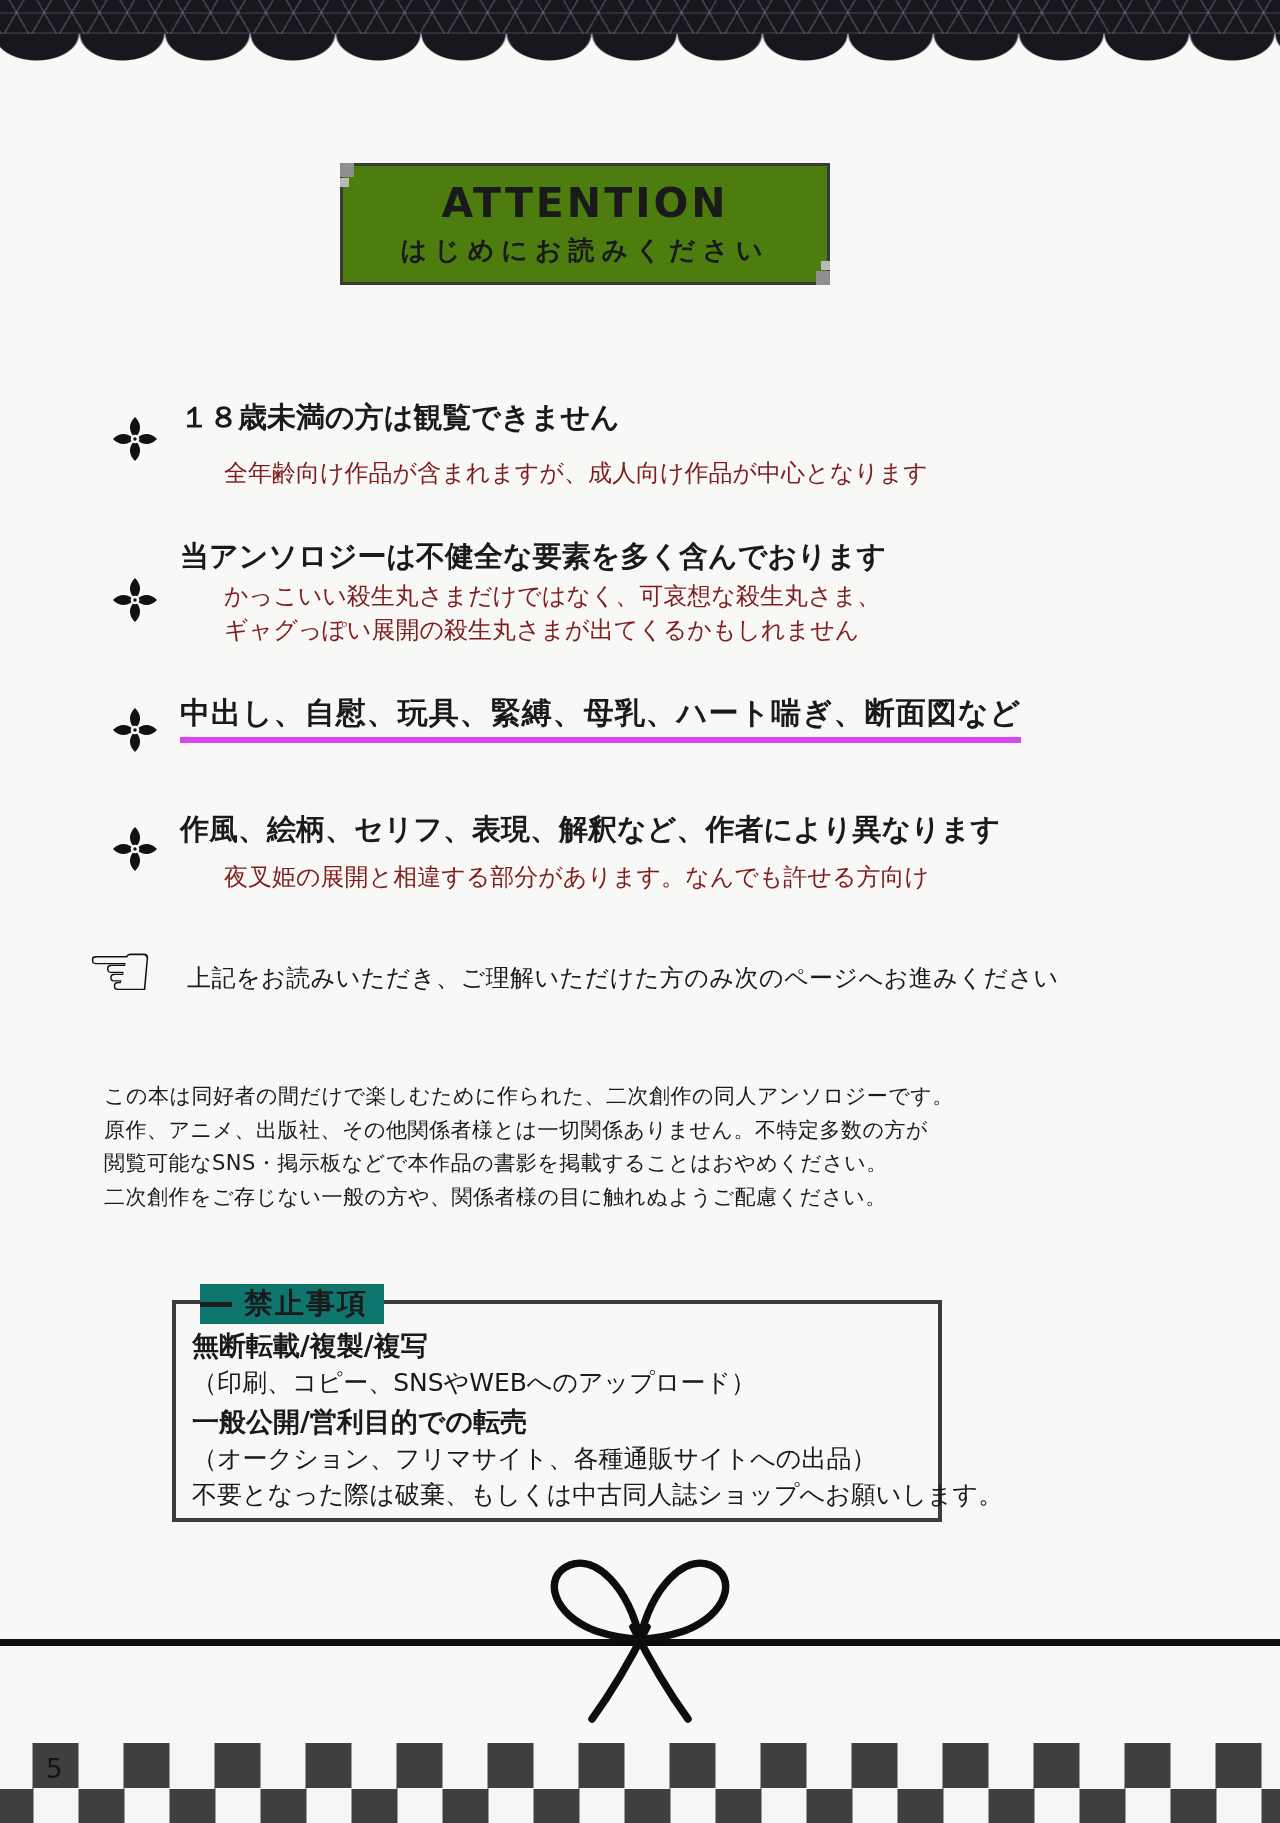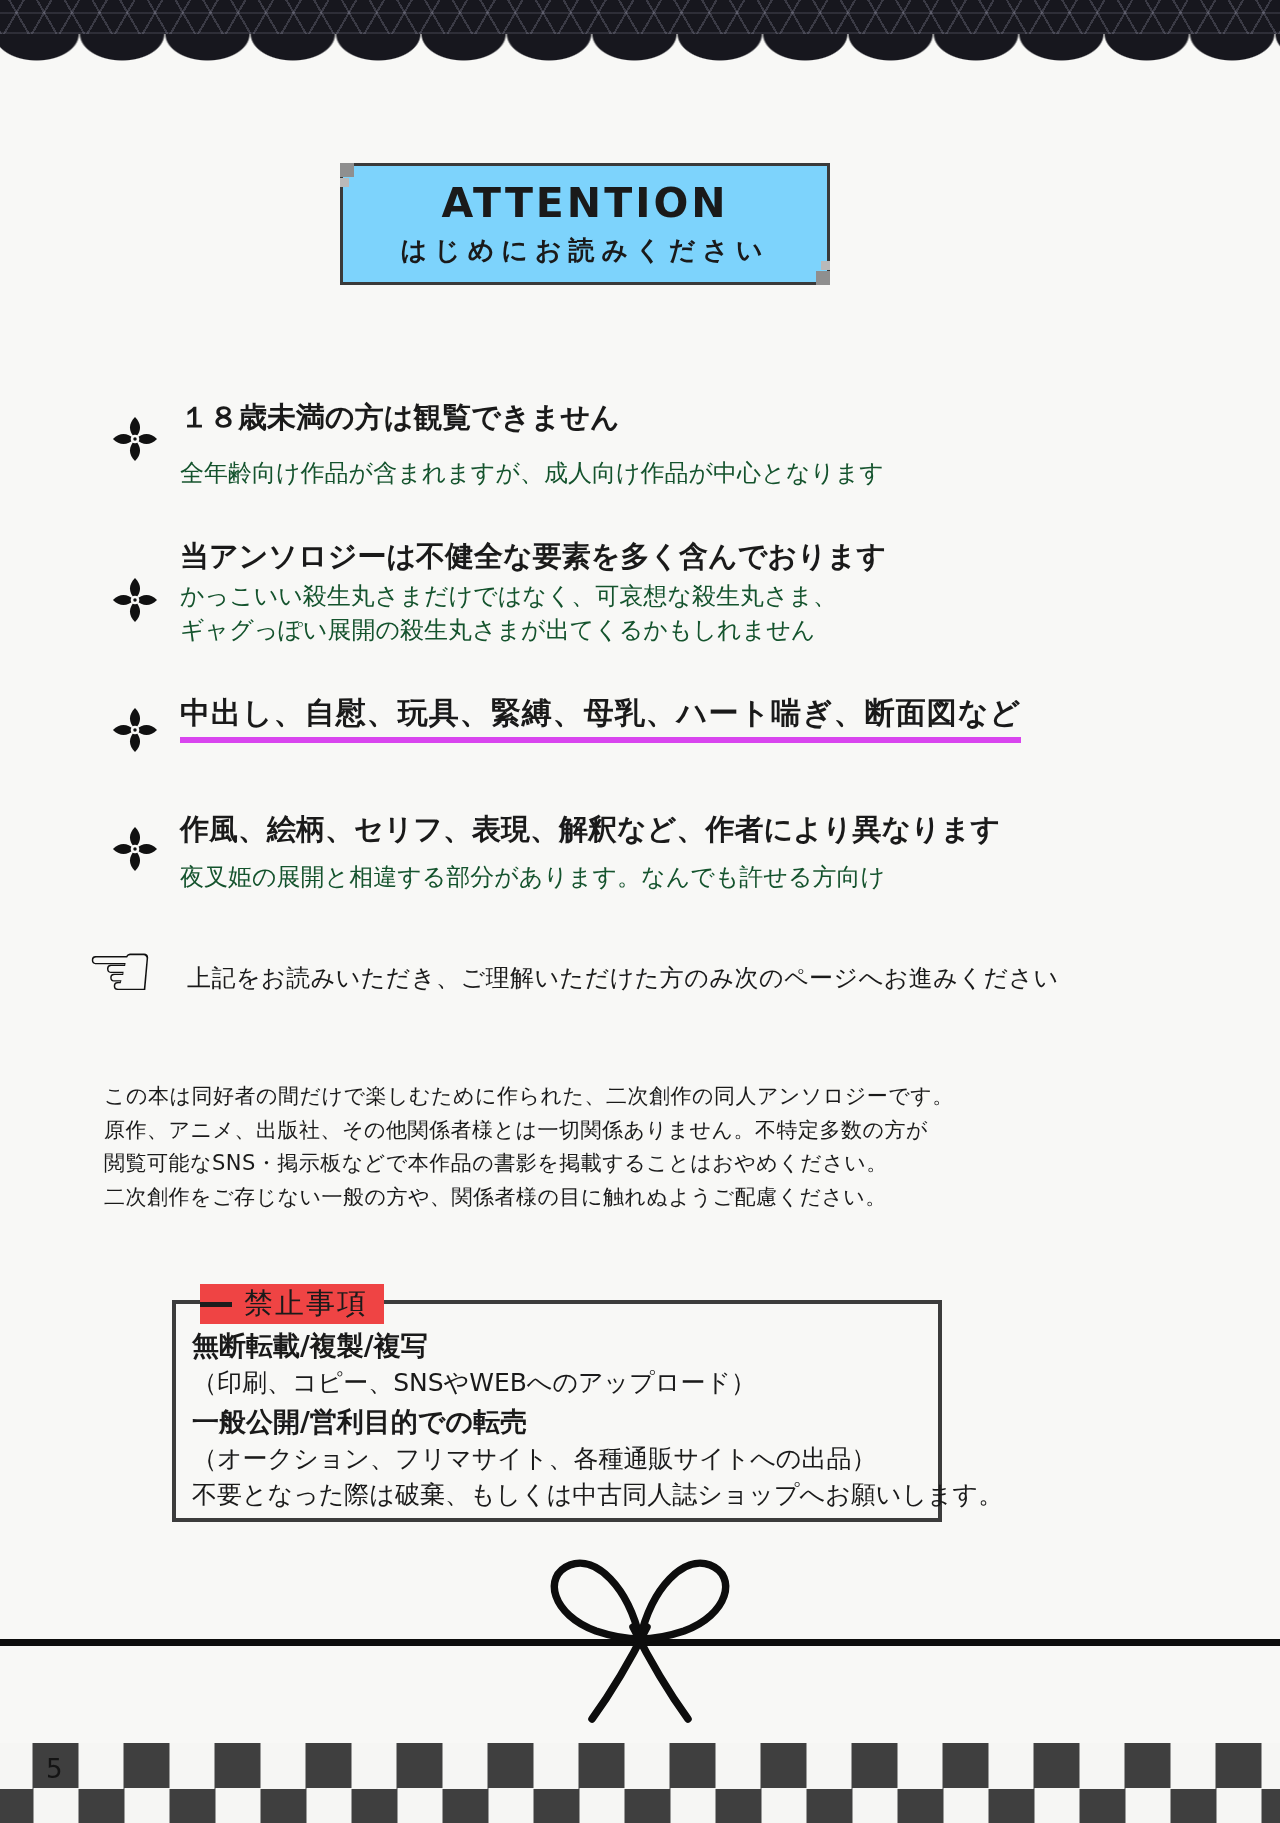--- a/index.html
+++ b/index.html
@@ -22,54 +22,54 @@
       repeating-linear-gradient(0deg, rgba(150,150,170,.18) 0 2px, transparent 2px 20px);
   }
   .top-scallops{
     position:absolute;top:34px;left:-6px;right:-6px;height:27px;
     background:radial-gradient(43px 27px at 50% 0, #17171e 96%, transparent 100%);
     background-size:85.4px 27px;background-repeat:repeat-x;
   }
   
   .att-box{
     position:absolute;left:340px;top:163px;width:484px;height:116px;
-    border:3px solid #3a3a3a;background:#7dd3fc;
+    border:3px solid #3a3a3a;background:#4d7c0f;
     display:flex;flex-direction:column;align-items:center;justify-content:center;
   }
   .att-box .corner{position:absolute;background:#8f8f8f;}
   .att-box .c-tl1{width:14px;height:14px;left:-3px;top:-3px;}
   .att-box .c-tl2{width:9px;height:9px;left:-3px;top:12px;background:#b9b9b9;}
   .att-box .c-br1{width:14px;height:14px;right:-3px;bottom:-3px;}
   .att-box .c-br2{width:9px;height:9px;right:-3px;bottom:12px;background:#b9b9b9;}
   .att-title{font-size:41px;font-weight:bold;letter-spacing:3px;line-height:1.15;}
   .att-subtitle{font-size:26px;font-weight:bold;letter-spacing:7px;margin-top:6px;}
   
   .notice{position:absolute;left:100px;width:1000px;}
   .n1{top:398px;} .n2{top:537px;} .n3{top:685px;} .n4{top:810px;}
   .flower{position:absolute;left:12px;width:46px;height:46px;}
   .n1 .flower{top:18px;} .n2 .flower{top:40px;} .n3 .flower{top:22px;} .n4 .flower{top:16px;}
   .n-text{margin-left:80px;}
   .n-heading{font-size:29px;font-weight:bold;line-height:38px;}
-  .n-sub{font-size:24px;line-height:34px;color:#14532d;}
+  .n-sub{font-size:24px;line-height:34px;color:#7f1d1d;margin-left:44px;}
   .n1 .n-sub{margin-top:20px;}
   .n2 .n-heading{margin-bottom:4px;}
   .n-tags{display:inline-block;font-size:30px;font-weight:bold;margin-top:8px;
           border-bottom:6px solid #d946ef;padding-bottom:3px;letter-spacing:1px;}
   
   .hand-row{position:absolute;left:85px;top:944px;width:1100px;height:70px;}
   .hand-glyph{position:absolute;left:0;top:-12px;font-size:78px;line-height:78px;color:#111;}
   .hand-text{position:absolute;left:102px;top:18px;font-size:24px;letter-spacing:.5px;}
   
   .para{position:absolute;left:104px;top:1080px;width:990px;font-size:21px;line-height:33.5px;letter-spacing:.5px;}
   
   .pbox{position:absolute;left:172px;top:1300px;width:762px;height:214px;border:4px solid #3c3c3c;}
   .pbox-title{
-    position:absolute;top:-20px;left:24px;background:#ef4444;
+    position:absolute;top:-20px;left:24px;background:#0f766e;
     padding:0 16px 0 0;display:flex;align-items:center;gap:12px;
-    font-size:29px;font-weight:normal;letter-spacing:2px;
+    font-size:29px;font-weight:bold;letter-spacing:2px;
   }
   .pbox-title::before{content:"";display:block;width:32px;height:5px;background:#1c1c1c;}
   .pbox-line{position:absolute;left:16px;font-size:25px;white-space:nowrap;}
   .pbox-label{font-weight:bold;font-size:27px;}
   .pl1{top:24px;} .pl2{top:62px;} .pl3{top:100px;} .pl4{top:138px;} .pl5{top:174px;}
   
   .ribbon-line{position:absolute;left:0;right:0;top:1639px;height:7px;background:#0d0d0d;}
   .bow{position:absolute;left:480px;top:1551px;width:320px;height:180px;}
   
   .checker{

